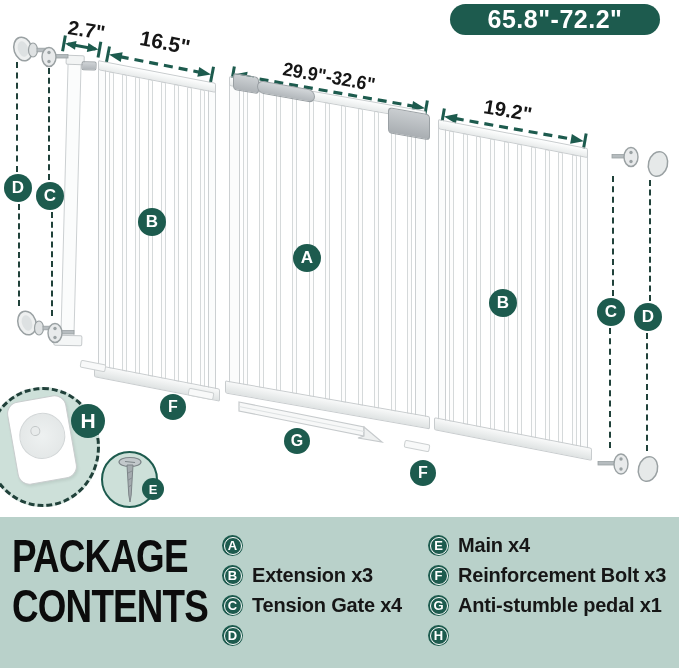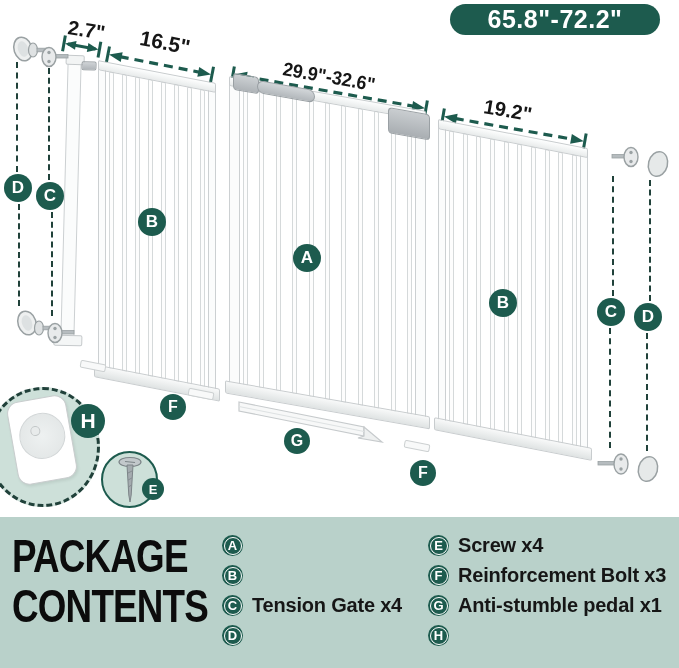--- a/index.html
+++ b/index.html
@@ -320,41 +320,42 @@
   <div class="legend-row">
     <span class="lbadge">
             <span class="lchar">A</span>
           </span>
   </div>
 
   <div class="legend-row">
     <span class="lbadge">
             <span class="lchar">B</span>
           </span>
+    <span class="llabel">Extension x3</span>
   </div>
 
   <div class="legend-row">
     <span class="lbadge">
             <span class="lchar">C</span>
           </span>
     <span class="llabel">Tension Gate x4</span>
   </div>
 
   <div class="legend-row">
     <span class="lbadge">
             <span class="lchar">D</span>
           </span>
   </div>
 </div>
     <div class="legend-col col2" id="legend-col2">
   <div class="legend-row">
     <span class="lbadge">
             <span class="lchar">E</span>
           </span>
-    <span class="llabel">Screw x4</span>
+    <span class="llabel">Main x4</span>
   </div>
 
   <div class="legend-row">
     <span class="lbadge">
             <span class="lchar">F</span>
           </span>
     <span class="llabel">Reinforcement Bolt x3</span>
   </div>
 
   <div class="legend-row">

